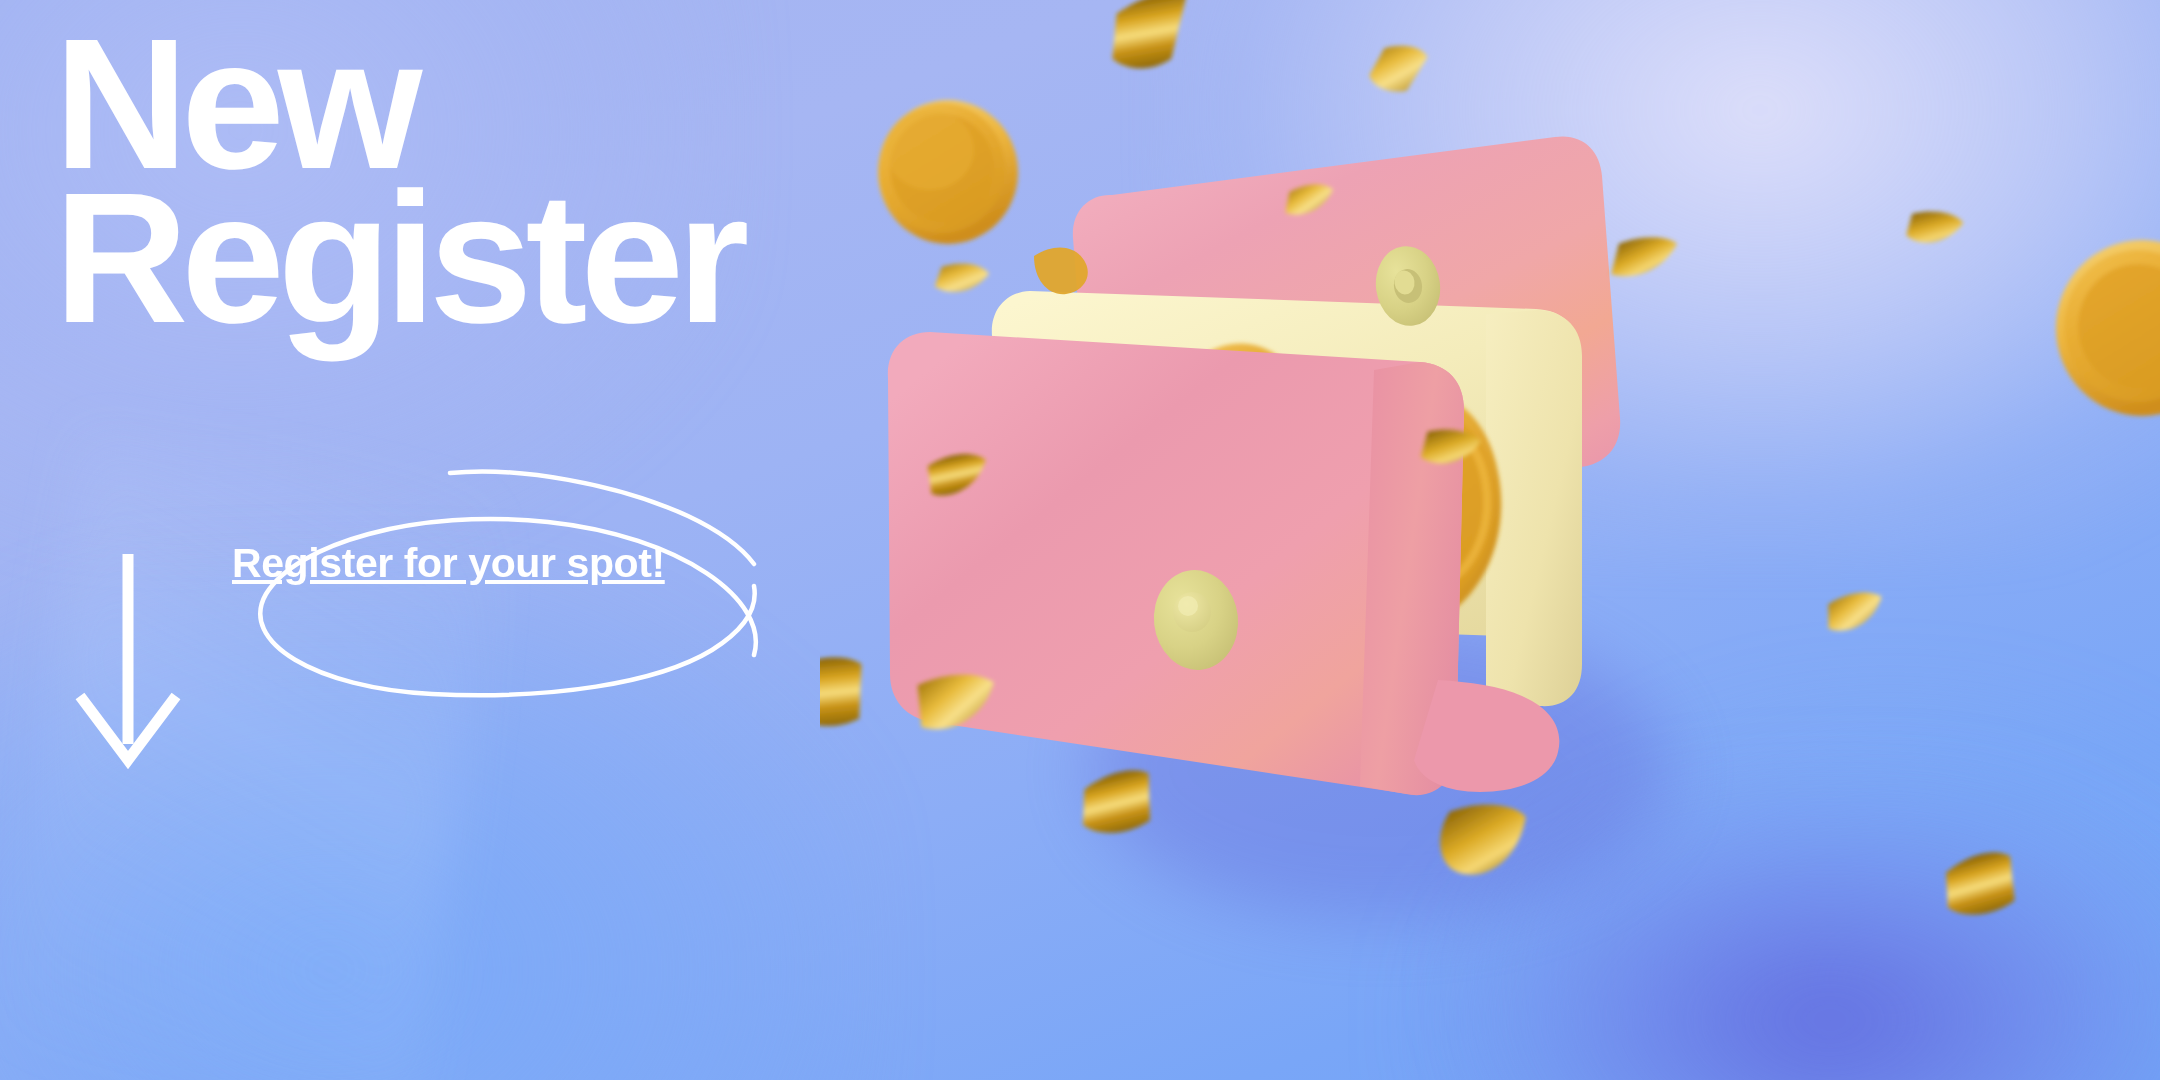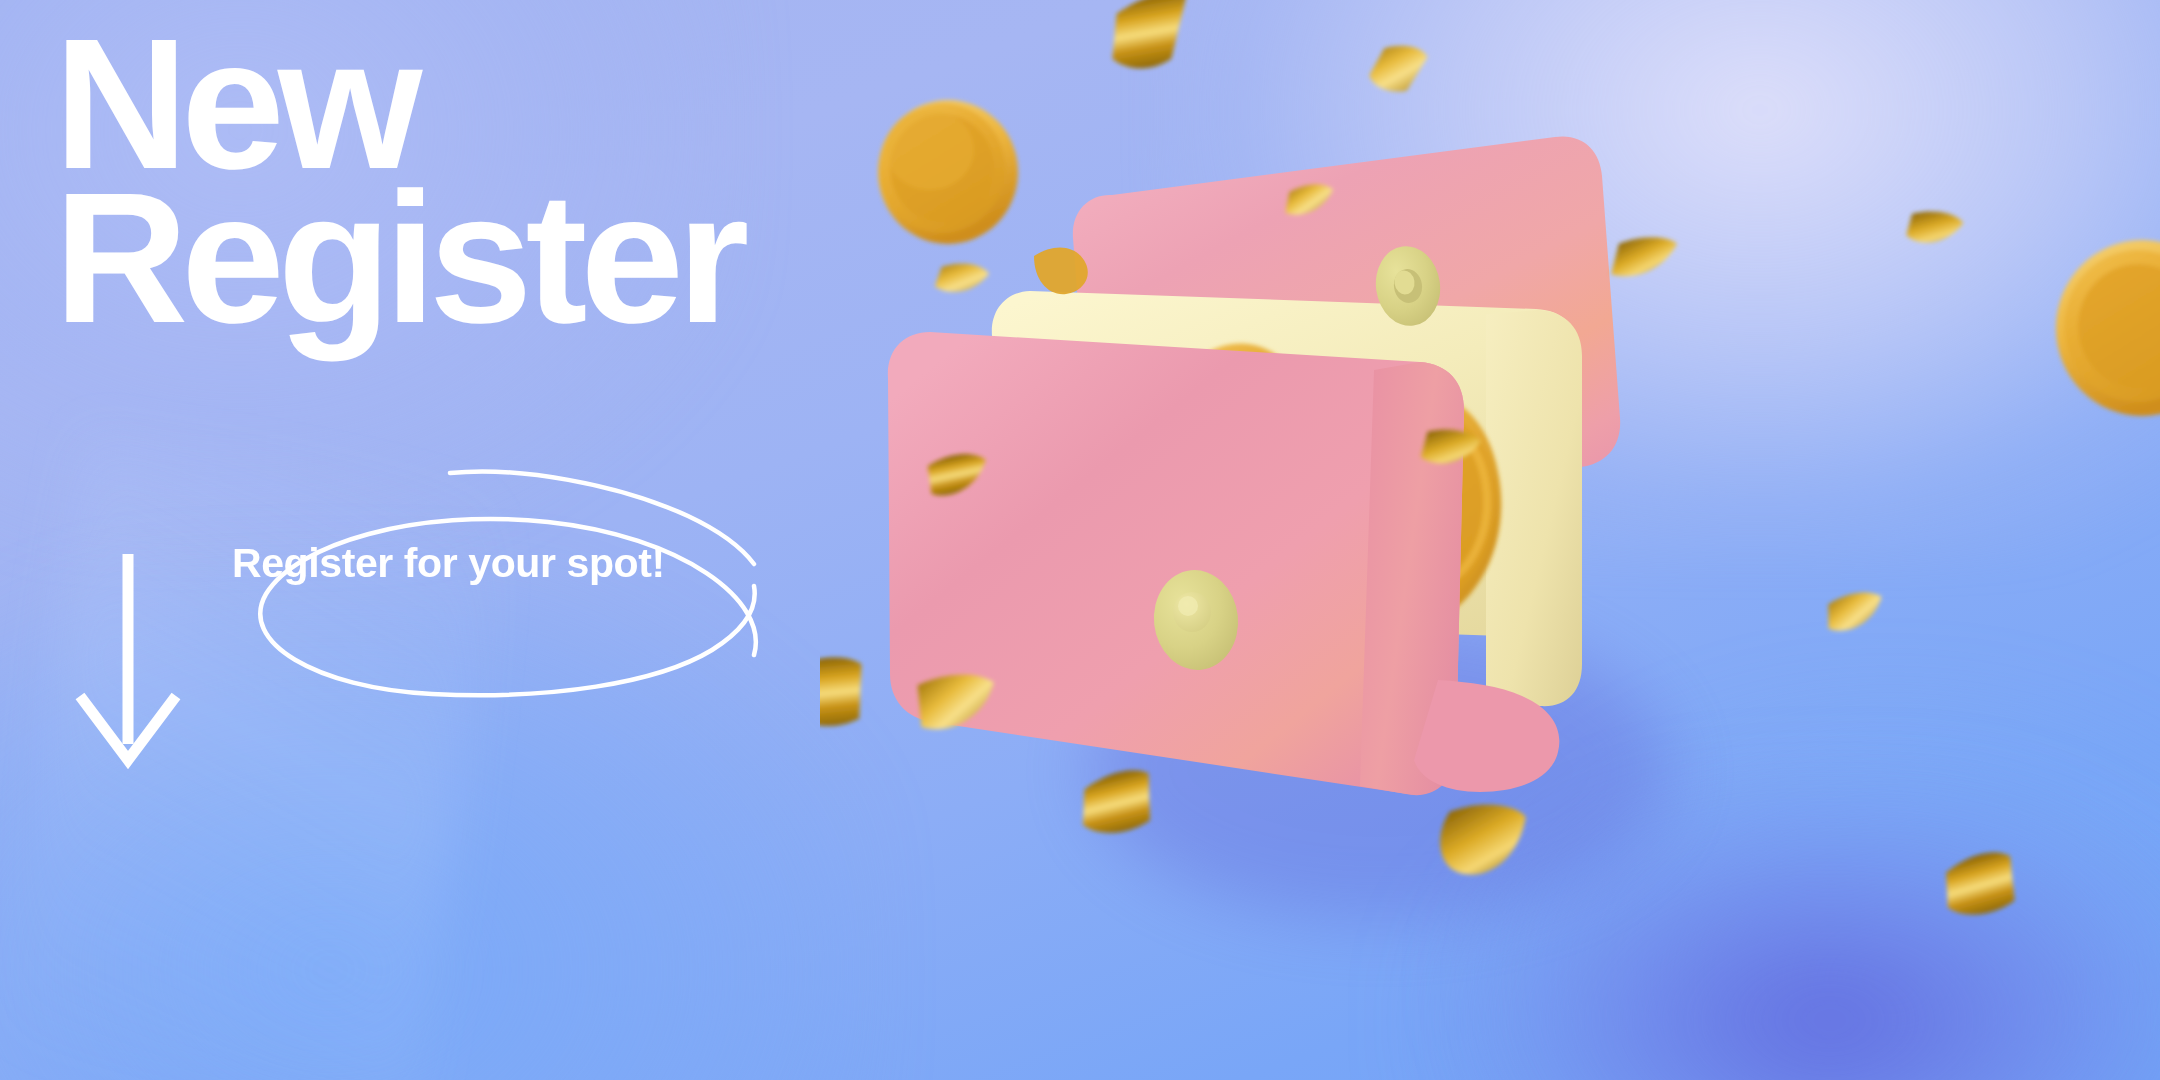--- a/index.html
+++ b/index.html
@@ -131,20 +131,21 @@
   }
   .register-label {
     position: absolute;
     left: 232px;
     top: 540px;
     color: #ffffff;
     font-size: 41px;
     font-weight: 700;
     letter-spacing: -0.4px;
     white-space: nowrap;
+    text-decoration: underline;
   }
 
   
   .arrow-wrap {
     position: absolute;
     left: 66px;
     top: 548px;
     width: 140px;
     height: 230px;
   }

